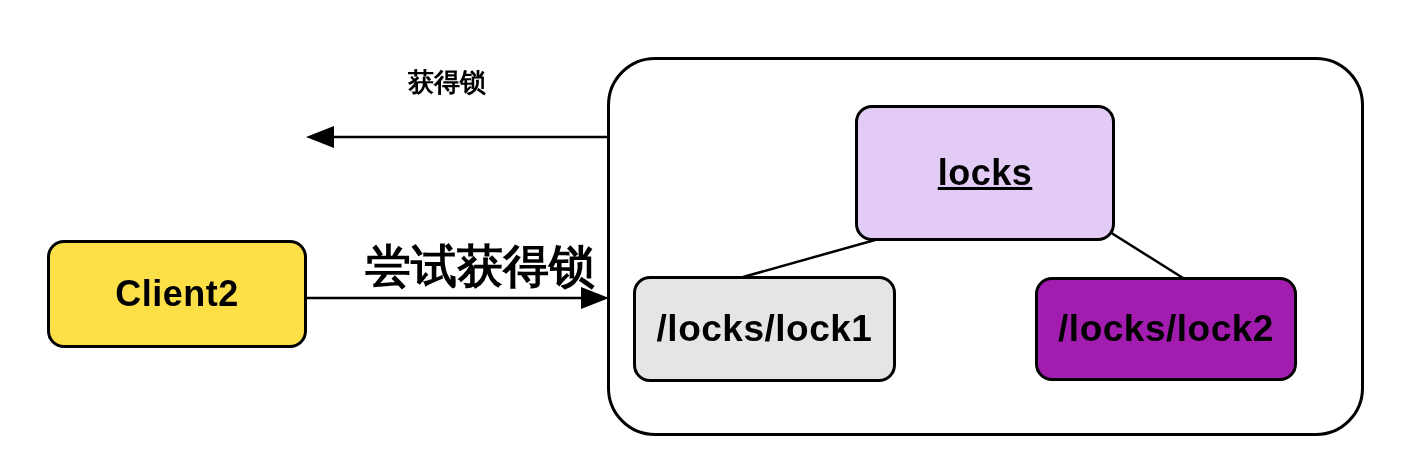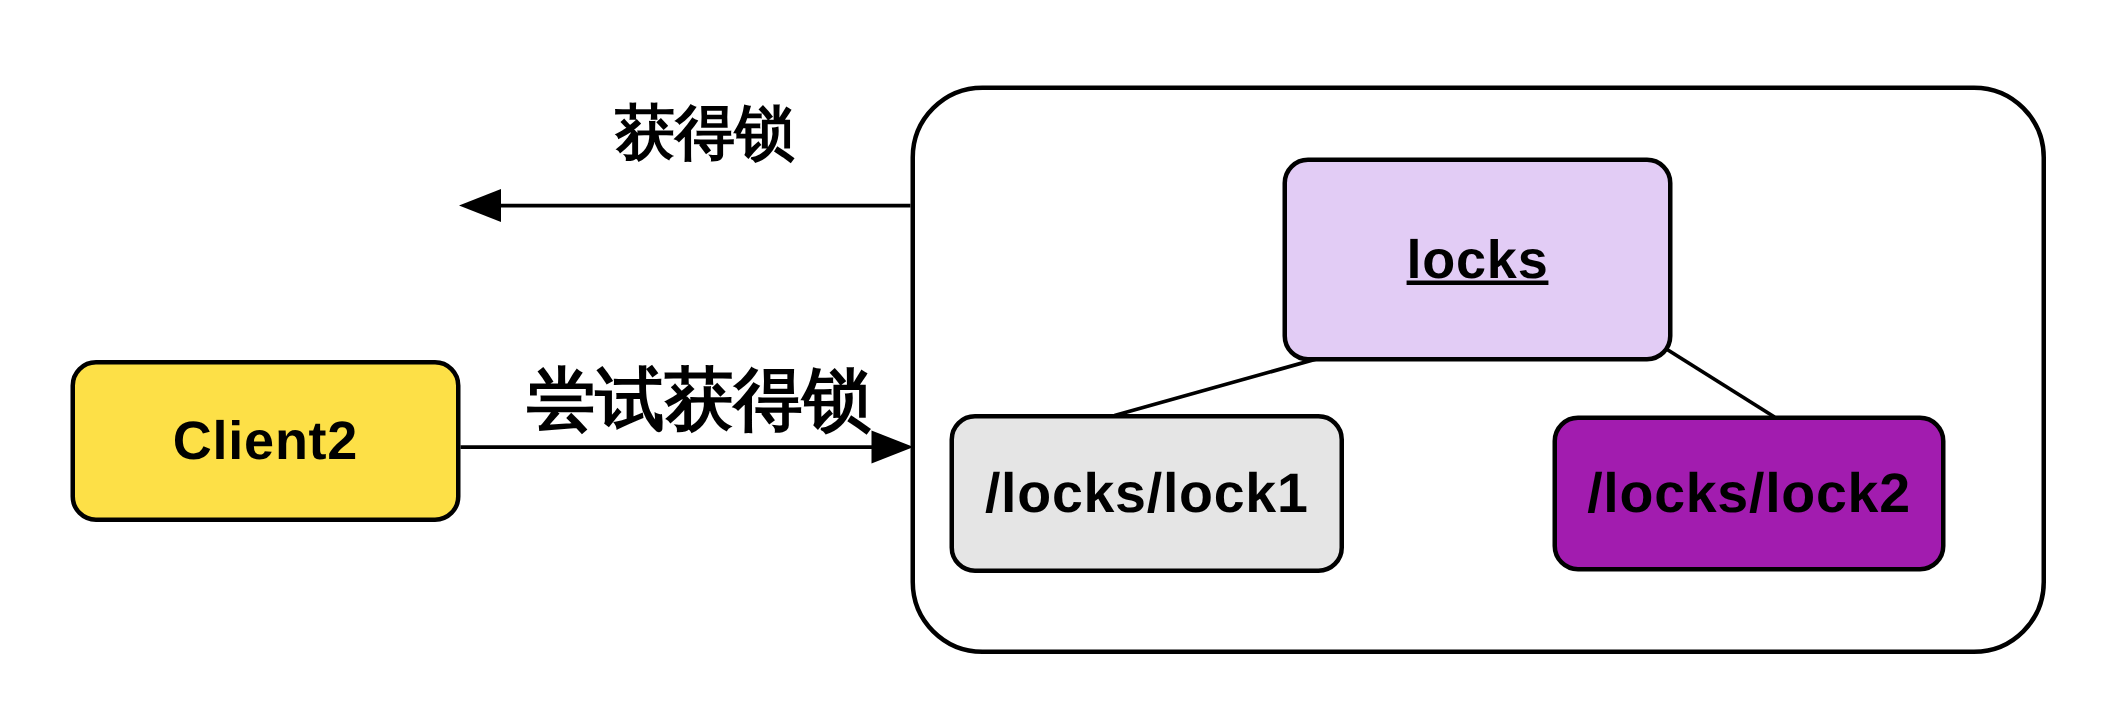--- a/index.html
+++ b/index.html
@@ -62,27 +62,27 @@
   .node-lock2   { left: 1035px; top: 277px; width: 262px; height: 104px; font-size: 37px; }
   .edge-label {
     position: absolute;
     color: #000000;
     font-weight: 700;
     white-space: nowrap;
     text-align: center;
     line-height: 1.0;
   }
   .edge-label-1 {
-    left: 400px;
+    left: 377px;
     top: 69px;
     width: 140px;
-    font-size: 40px;
+    font-size: 26px;
   }
   .edge-label-2 {
-    left: 336px;
+    left: 350px;
     top: 243px;
     width: 260px;
     font-size: 46px;
   }
 </style>
 </head>
 <body>
 
 <div class="canvas">
 

